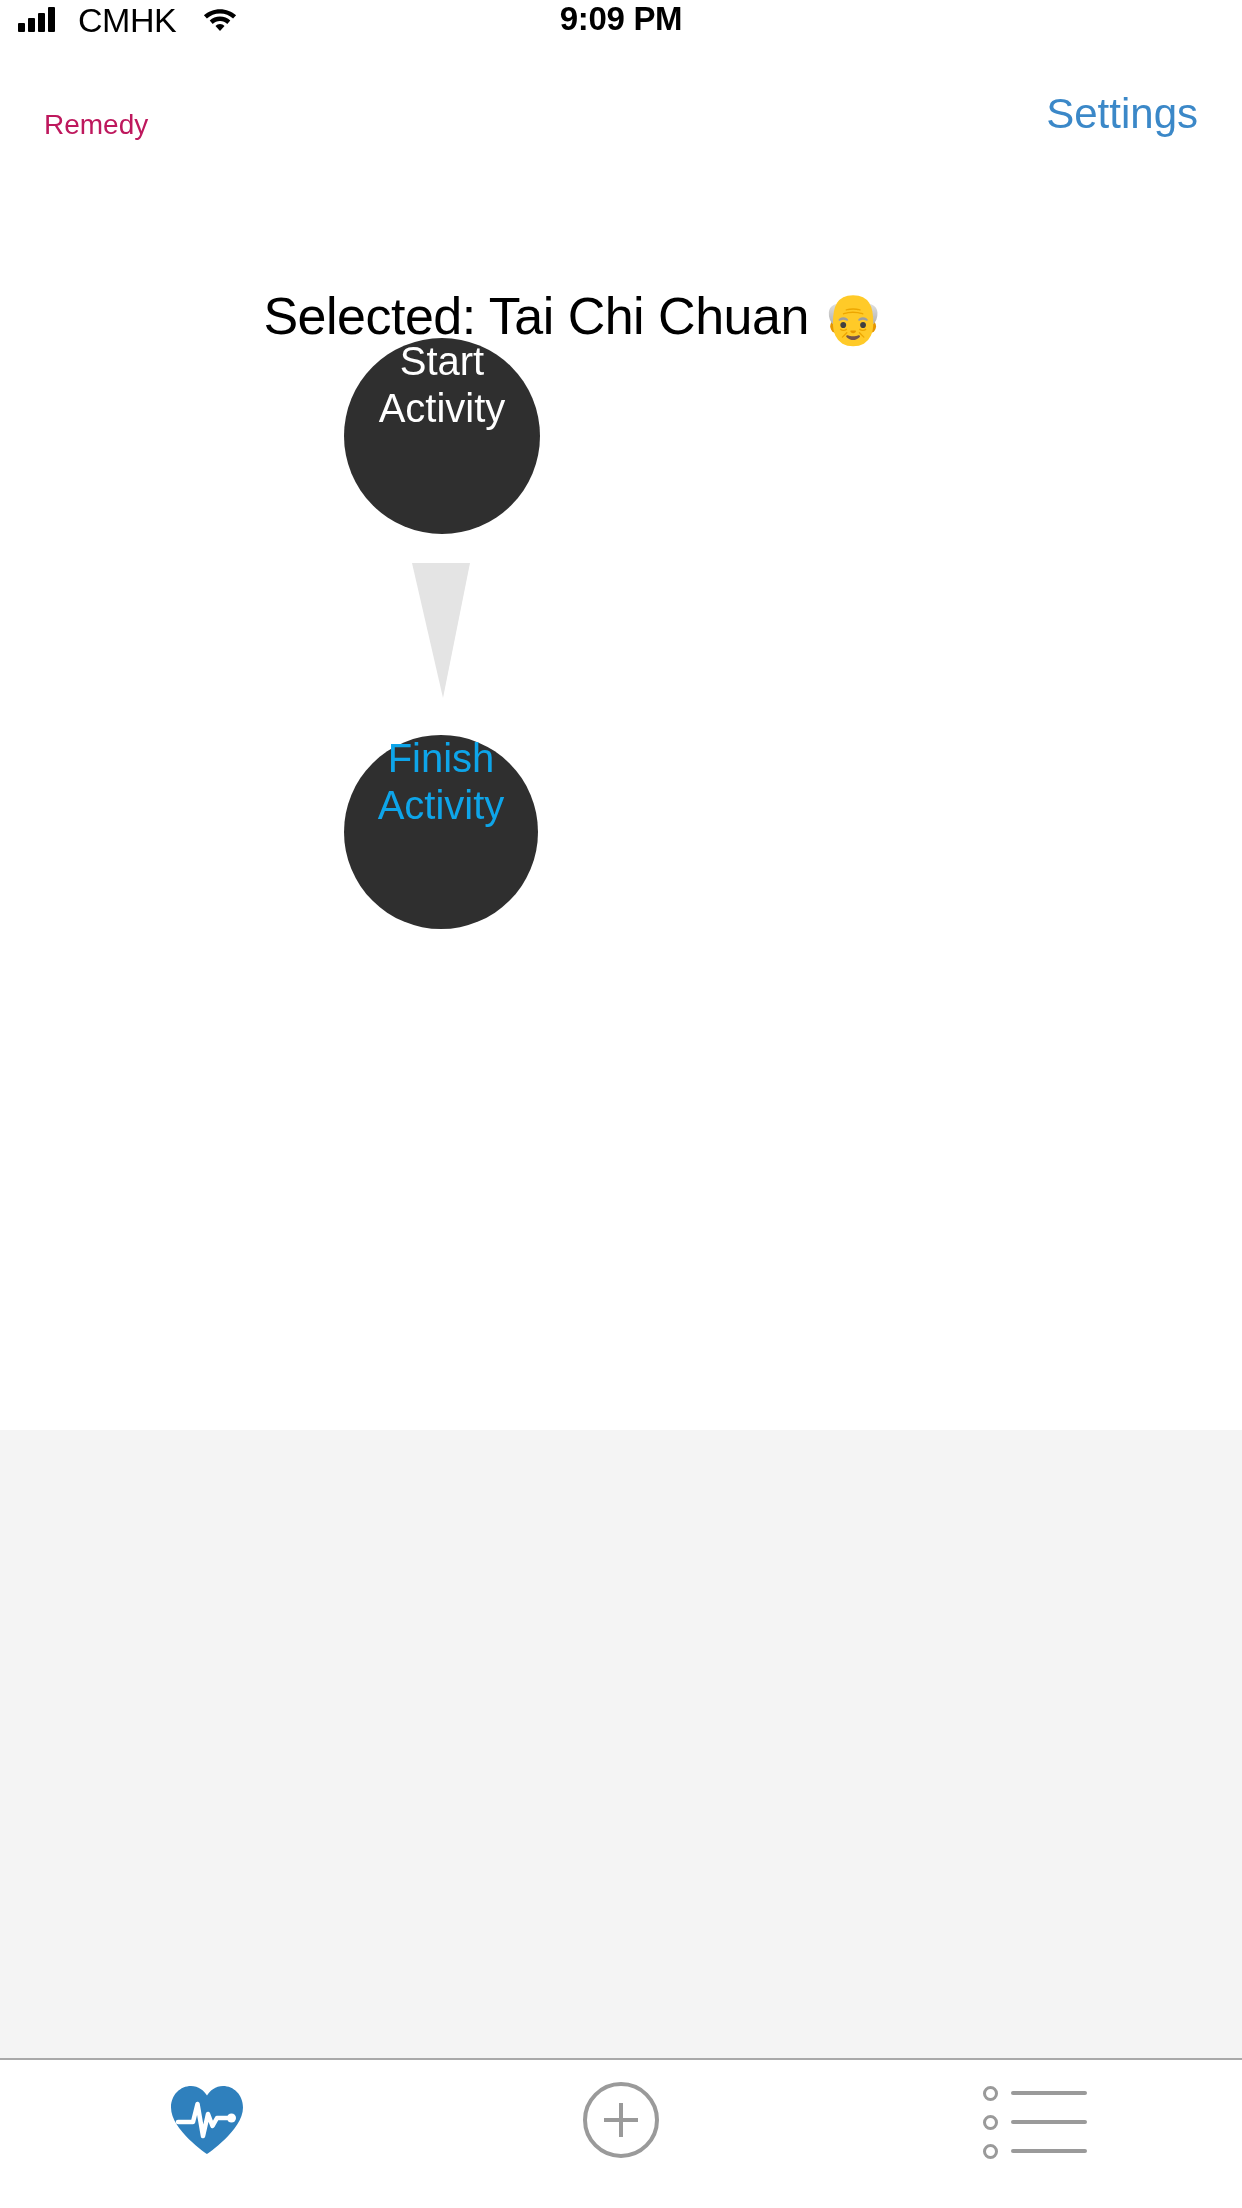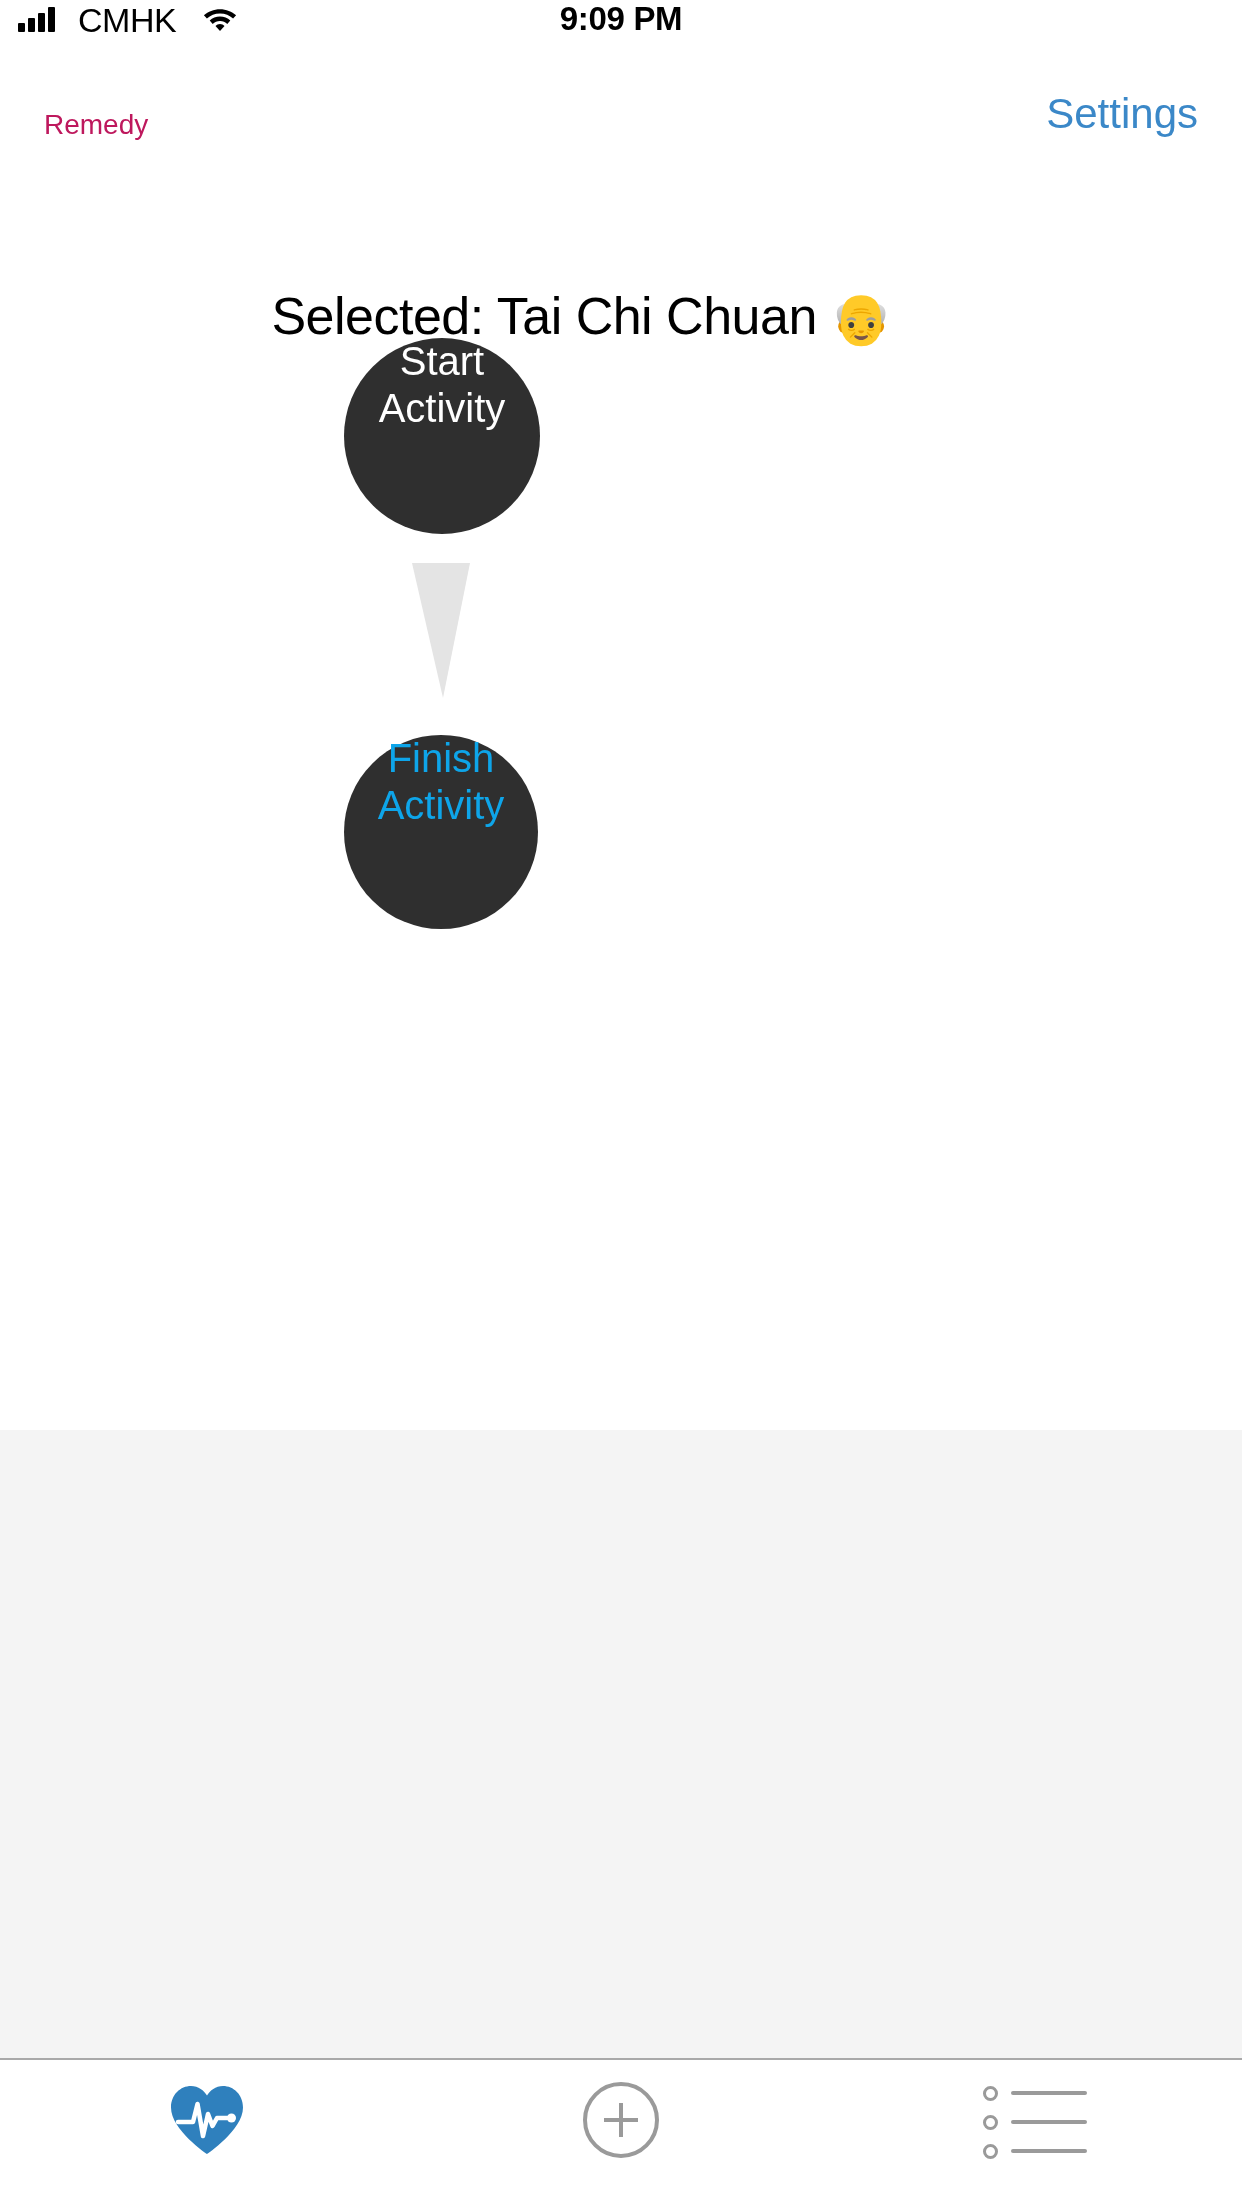--- a/index.html
+++ b/index.html
@@ -112,21 +112,21 @@
     font-size: 42px;
     color: #3b88c8;
     white-space: nowrap;
     margin-top: 13px;
   }
 
   
   .selected-line {
     position: absolute;
     top: 286px;
-    left: 12px;
+    left: 4px;
     width: 1140px;
     text-align: center;
     font-size: 52px;
     color: #000000;
     letter-spacing: -0.5px;
     white-space: nowrap;
   }
   .selected-emoji {
     font-size: 50px;
     margin-left: 14px;

